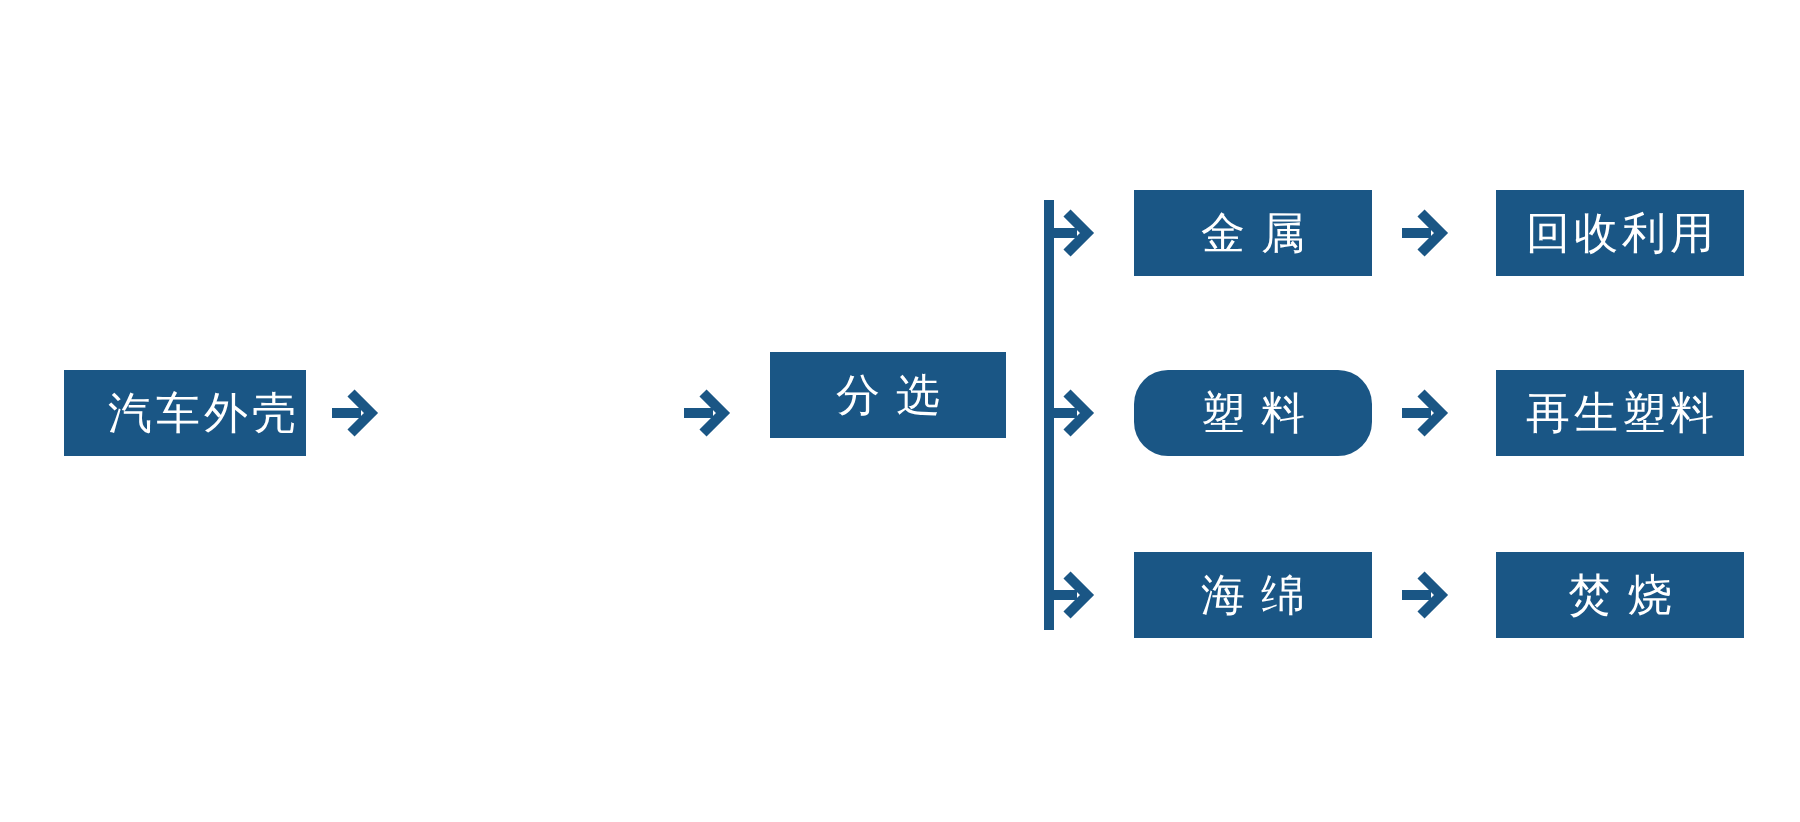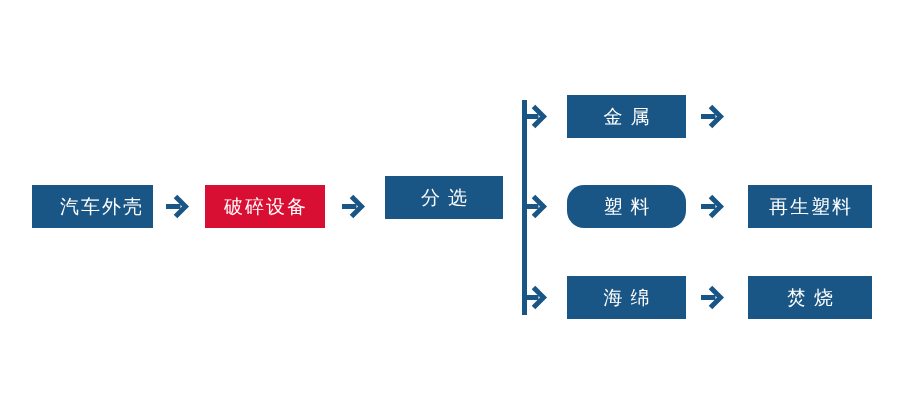--- a/index.html
+++ b/index.html
@@ -21,21 +21,21 @@
     width: 900px; height: 411px;
     background: var(--bg);
   }
   .node {
     position: absolute;
     height: 43px;
     display: flex;
     align-items: center;
     justify-content: center;
     color: var(--node-text);
-    font-size: 19px;
+    font-size: 22px;
     font-weight: 500;
     line-height: 1;
     white-space: nowrap;
   }
   .node.blue { background: var(--node-blue); }
   .node.red  { background: var(--node-red); }
   
   .lbl.s4 { letter-spacing: 2px; padding-left: 2px; }
   .lbl.s2 { letter-spacing: 8px; padding-left: 8px; }
   .arrow {
@@ -57,23 +57,20 @@
 
   <div class="node blue" style="left:32px; top:185px; width:121px;padding-left:17px;">
     <span class="lbl s4">汽车外壳</span>
   </div>
 
   <svg class="arrow" style="left:166px; top:194px;" width="24" height="25" viewBox="0 0 24 25">
     <path d="M0 12.5 H14.5" stroke="currentColor" stroke-width="5" fill="none"></path>
     <path d="M9.5 2.5 L19.5 12.5 L9.5 22.5" stroke="currentColor" stroke-width="5" fill="none" stroke-linejoin="miter"></path>
   </svg>
 
-  <div class="node red" style="left:205px; top:185px; width:120px;">
-    <span class="lbl s4">破碎设备</span>
-  </div>
 
   <svg class="arrow" style="left:342px; top:194px;" width="24" height="25" viewBox="0 0 24 25">
     <path d="M0 12.5 H14.5" stroke="currentColor" stroke-width="5" fill="none"></path>
     <path d="M9.5 2.5 L19.5 12.5 L9.5 22.5" stroke="currentColor" stroke-width="5" fill="none" stroke-linejoin="miter"></path>
   </svg>
 
   <div class="node blue" style="left:385px; top:176px; width:118px;">
     <span class="lbl s2">分选</span>
   </div>
 
@@ -108,20 +105,23 @@
   </svg>
   <svg class="arrow" style="left:701px; top:194px;" width="24" height="25" viewBox="0 0 24 25">
     <path d="M0 12.5 H14.5" stroke="currentColor" stroke-width="5" fill="none"></path>
     <path d="M9.5 2.5 L19.5 12.5 L9.5 22.5" stroke="currentColor" stroke-width="5" fill="none" stroke-linejoin="miter"></path>
   </svg>
   <svg class="arrow" style="left:701px; top:285px;" width="24" height="25" viewBox="0 0 24 25">
     <path d="M0 12.5 H14.5" stroke="currentColor" stroke-width="5" fill="none"></path>
     <path d="M9.5 2.5 L19.5 12.5 L9.5 22.5" stroke="currentColor" stroke-width="5" fill="none" stroke-linejoin="miter"></path>
   </svg>
 
+  <div class="node blue" style="left:748px; top:95px; width:124px;">
+    <span class="lbl s4">回收利用</span>
+  </div>
   <div class="node blue" style="left:748px; top:185px; width:124px;">
     <span class="lbl s4">再生塑料</span>
   </div>
   <div class="node blue" style="left:748px; top:276px; width:124px;align-items:center;">
     <span class="lbl s2">焚烧</span>
   </div>
 
 </div>
 
 </body></html>

